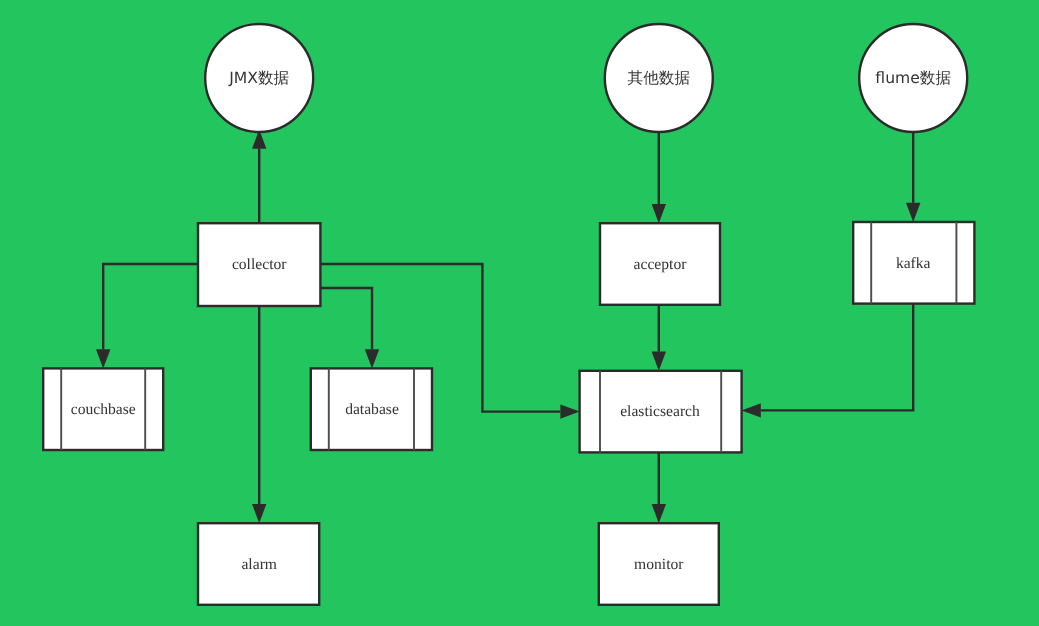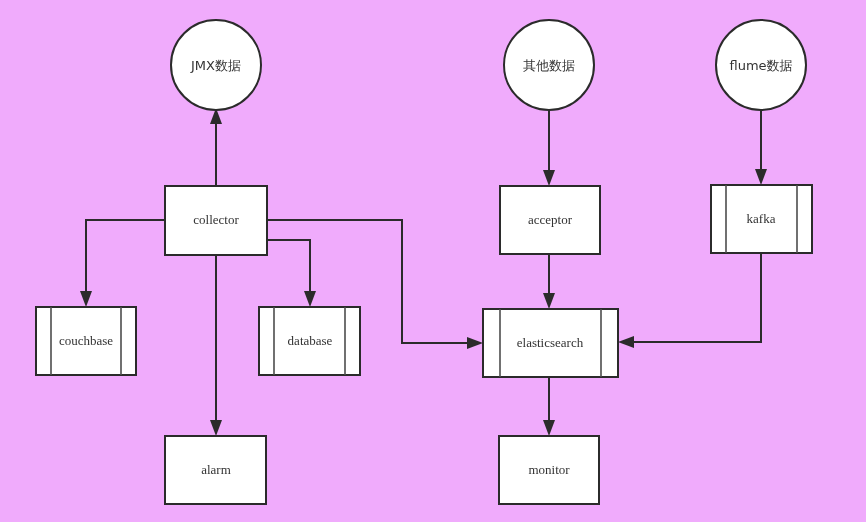--- a/index.html
+++ b/index.html
@@ -10,21 +10,21 @@
   body {
     width: 866px;
     height: 522px;
     font-family: "Liberation Serif", "DejaVu Serif", serif;
     overflow: hidden;
   }
   #diagram-canvas {
     position: relative;
     width: 866px;
     height: 522px;
-    background: #f0abfc;
+    background: #22c55e;
   }
   svg.diagram {
     display: block;
     width: 866px;
     height: 522px;
   }
   .node-shape {
     fill: #ffffff;
     stroke: #2b2b2b;
     stroke-width: 2;

